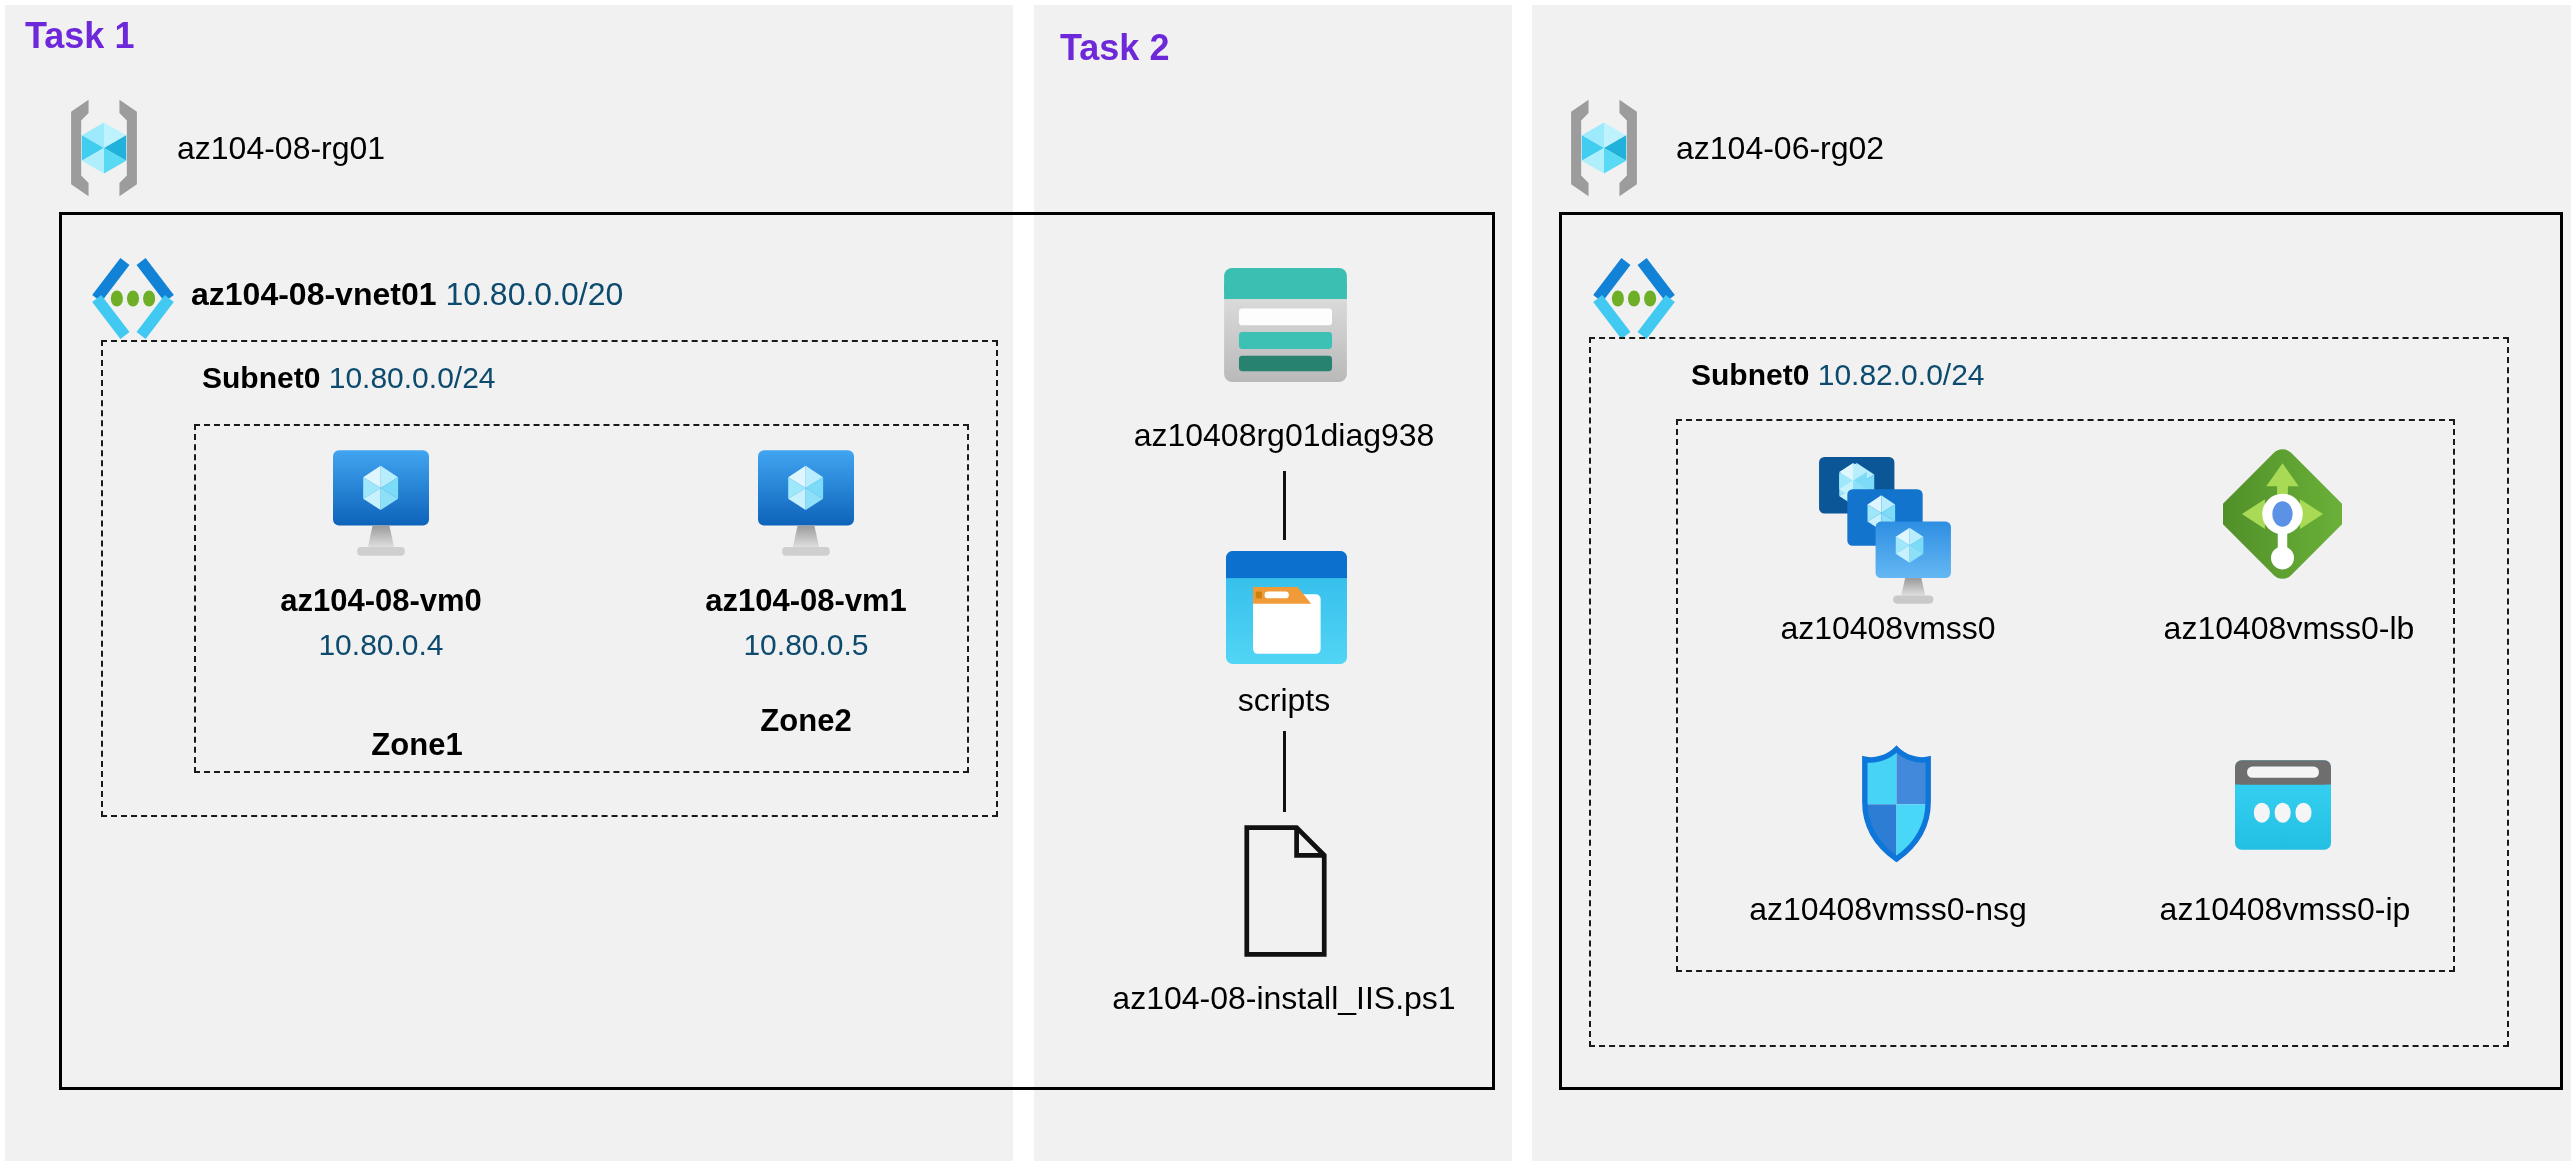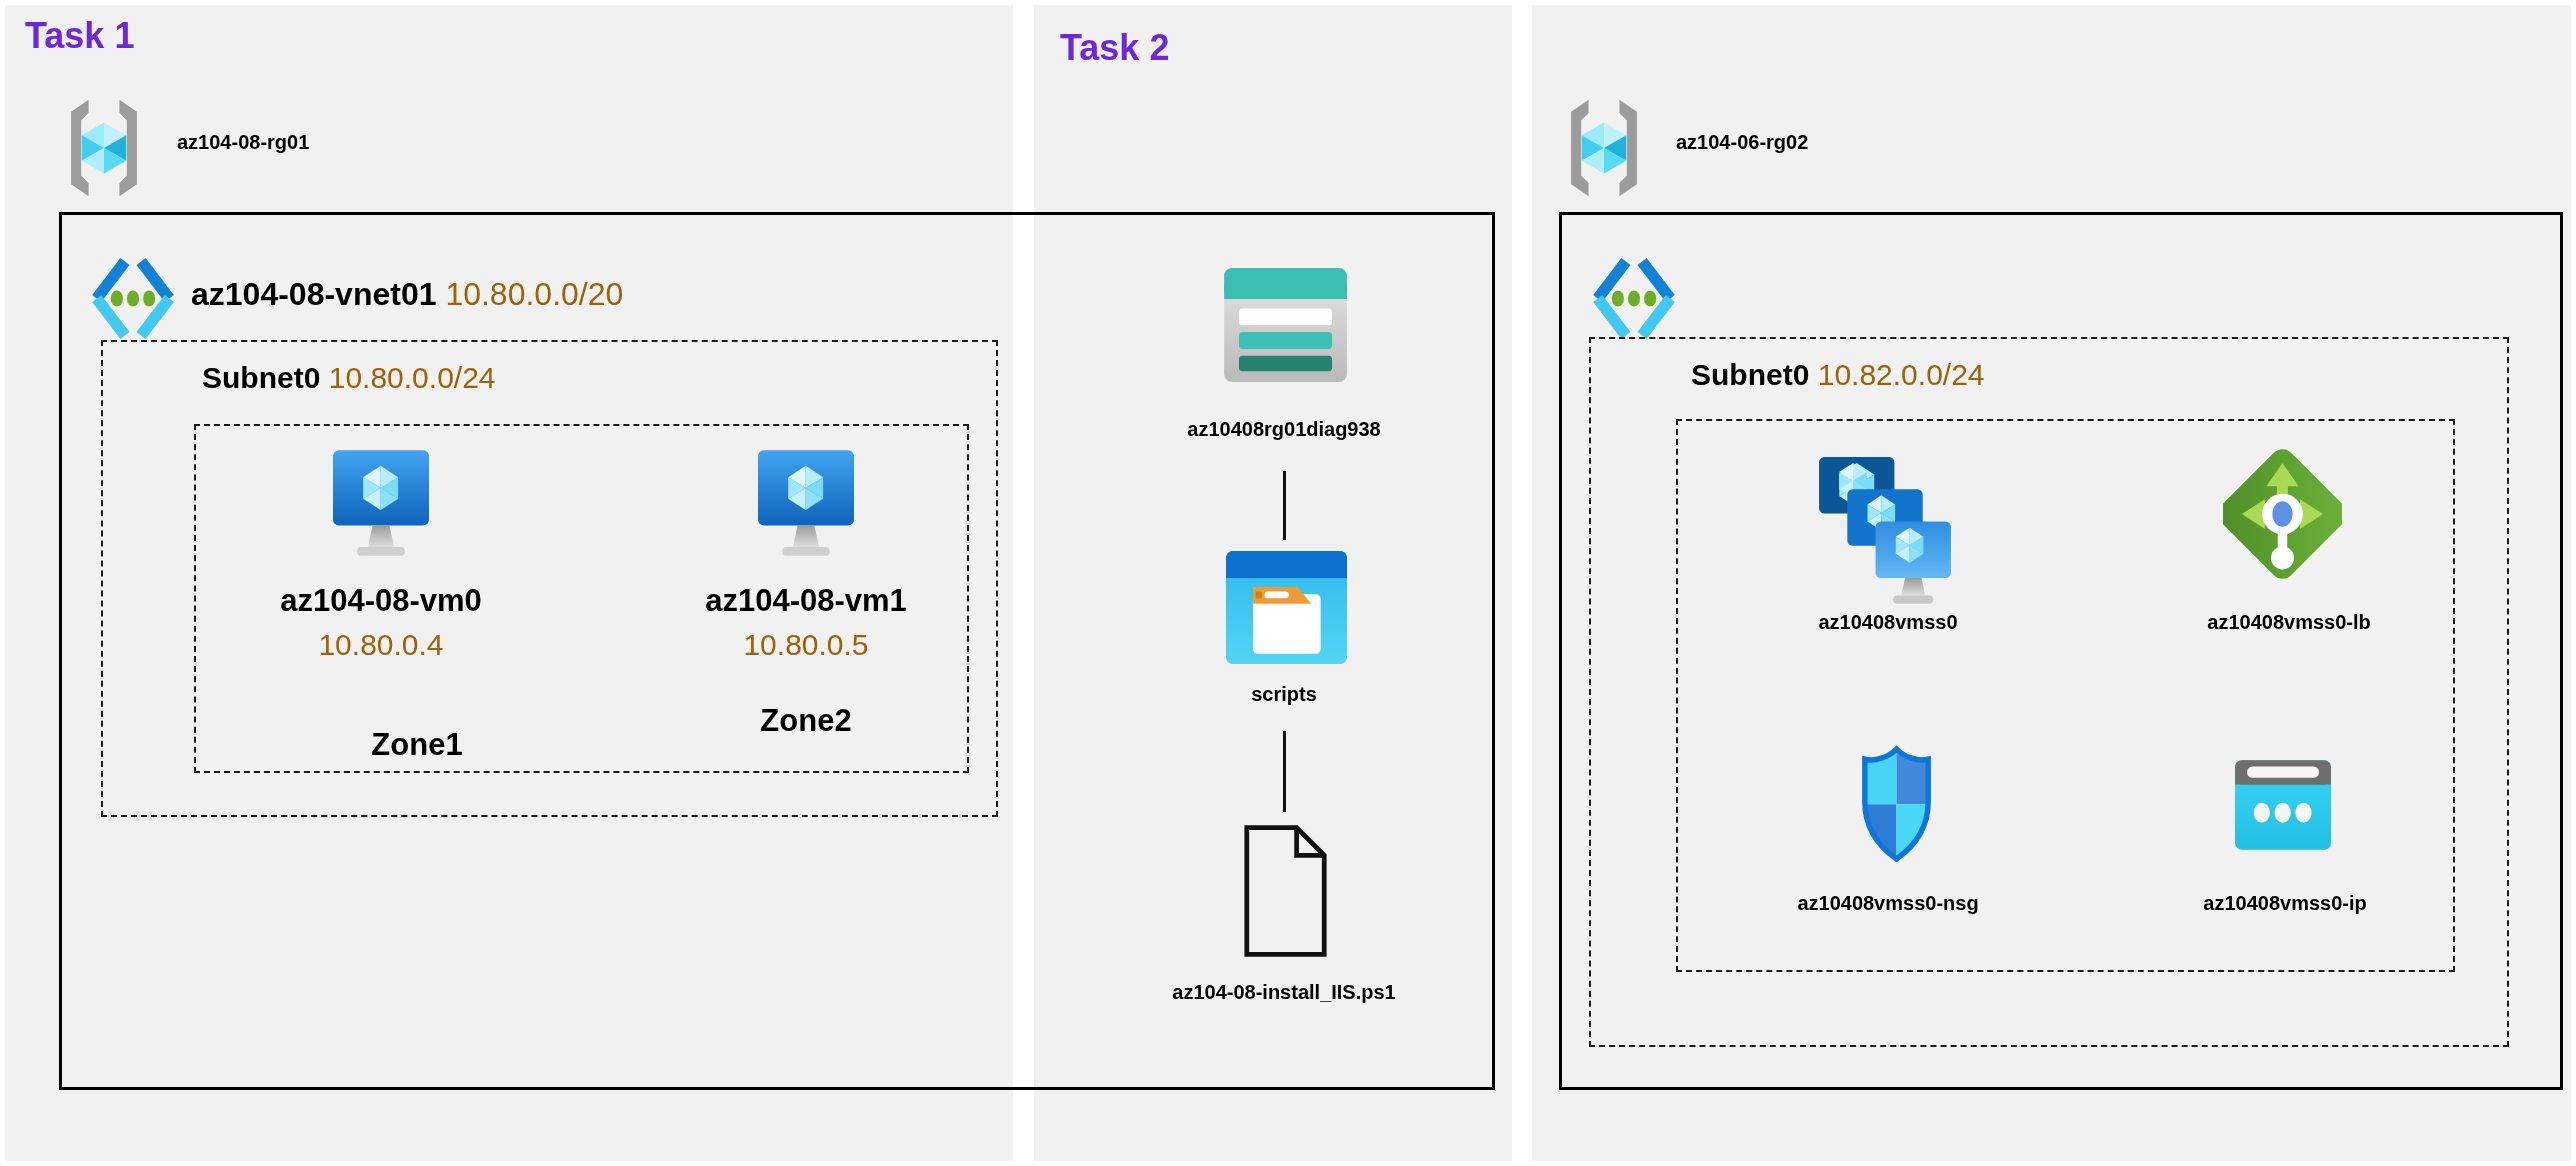--- a/index.html
+++ b/index.html
@@ -6,22 +6,22 @@
   #root{
     position:relative; width:2576px; height:1166px; overflow:hidden;
     background:#ffffff;
     font-family:"Liberation Sans", sans-serif;
     color:#000;
   }
   .panel{position:absolute; top:5.4px; height:1156px; background:#f1f1f2;}
   .hdr{position:absolute; font-weight:700; font-size:36px; color:#6d28d9; line-height:1; white-space:nowrap;}
   .lbl{position:absolute; line-height:1; white-space:nowrap;}
   .b{font-weight:700;}
-  .r{font-weight:400; color:#a16207;}
-  .name{font-weight:700; font-size:20px;}
+  .r{font-weight:400; color:#0c4a6e;}
+  .name{font-weight:400; font-size:32px;}
   .ctr{transform:translateX(-50%);}
   .solid-box{position:absolute; border:3.4px solid #000; background:transparent;}
   .dashed-box{position:absolute; border:2.7px dashed #1a1a1a; background:transparent;}
   .conn{position:absolute; width:3.4px; background:#111;}
   .ic{position:absolute;}
   svg{display:block;}
 </style>
 </head>
 <body>
 

